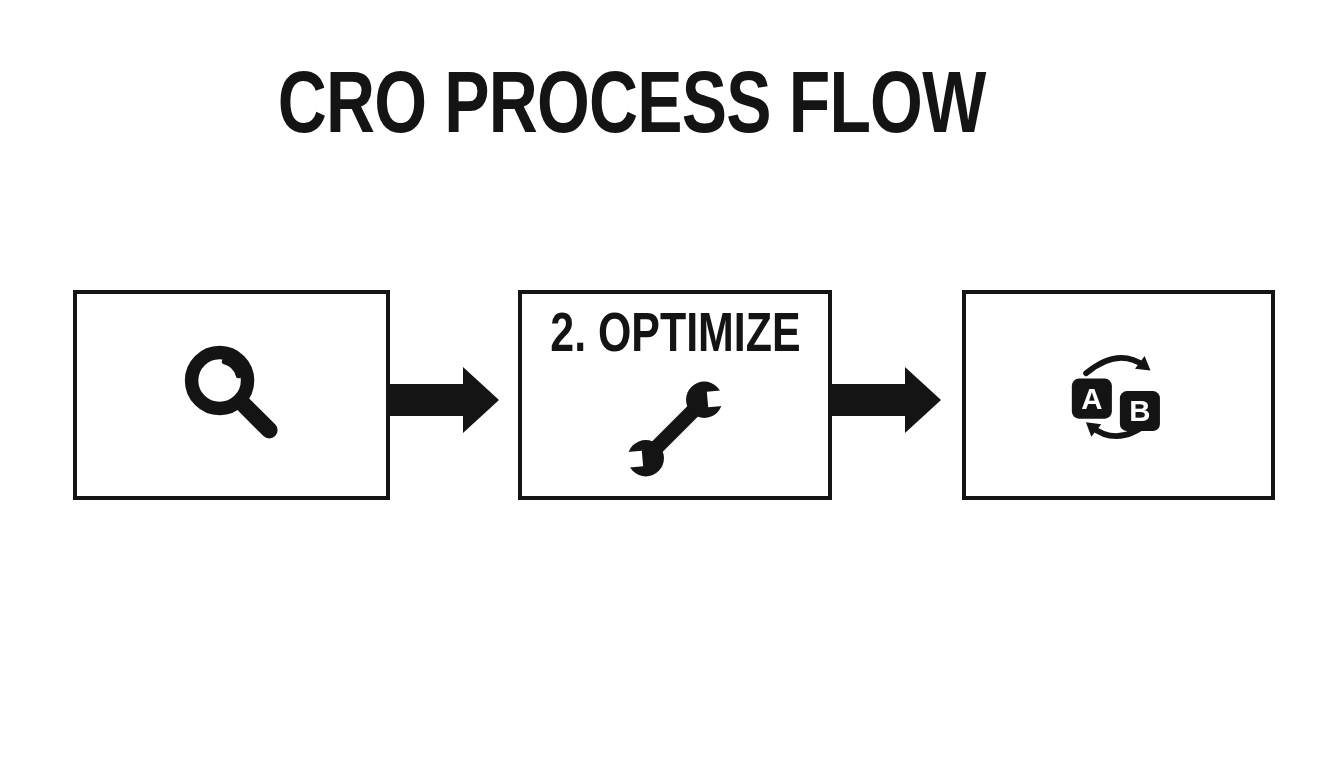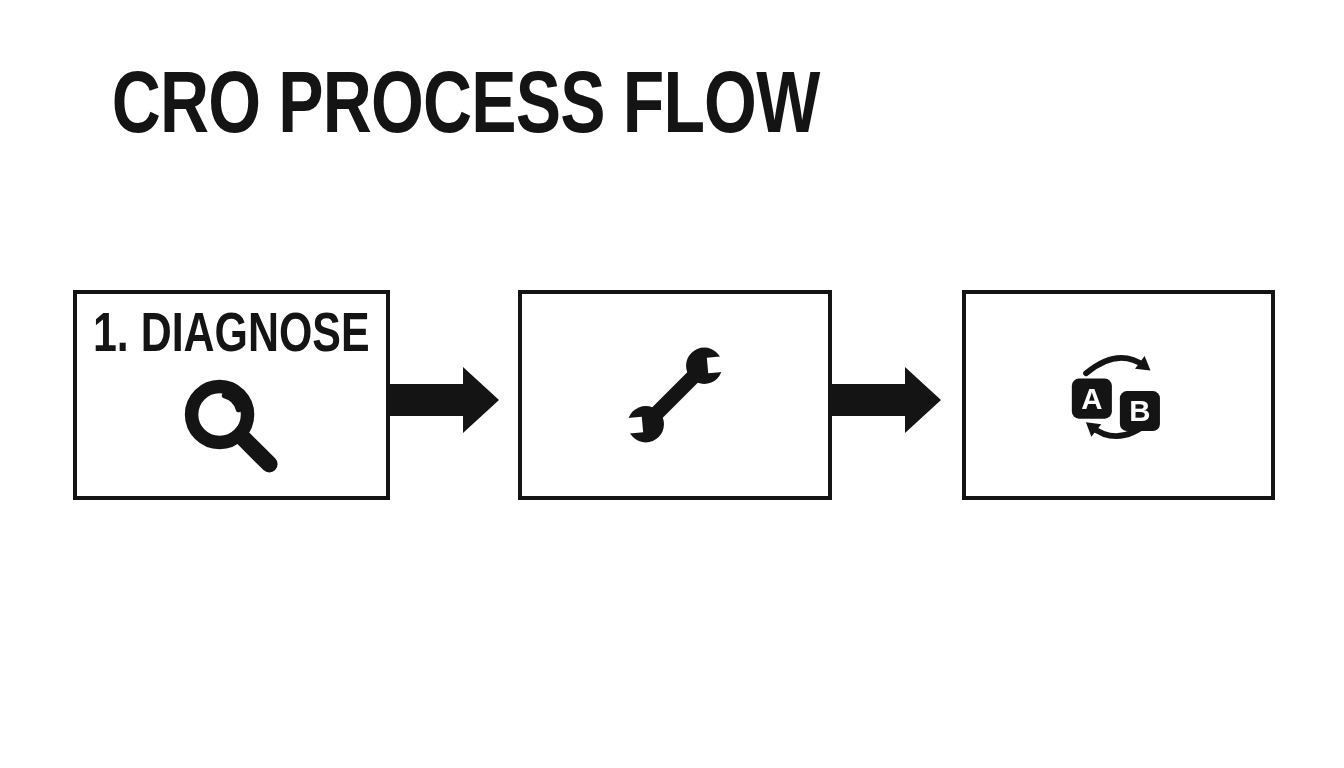--- a/index.html
+++ b/index.html
@@ -7,23 +7,23 @@
   html,body { width:1344px; height:768px; }
   body {
     background:var(--bg);
     font-family:"Liberation Sans", sans-serif;
     position:relative;
     overflow:hidden;
     color:var(--ink);
   }
   .title {
     position:absolute;
-    top:58px; left:12px;
+    top:58px; left:0;
     width:1264px;
-    text-align:left;
+    text-align:center;
     font-size:87px;
     font-weight:bold;
     line-height:1;
     letter-spacing:-1px;
     white-space:nowrap;
   }
   .condense { display:inline-block; transform:scaleX(0.78); transform-origin:50% 50%; }
   .step-box {
     position:absolute;
     top:290px;
@@ -51,37 +51,37 @@
   .flow-arrow.a2 { left:830px; }
 </style>
 </head>
 <body>
 
 <div class="title">
   <span class="condense">CRO PROCESS FLOW</span>
 </div>
 
 <div class="step-box b1">
-  <div class="step-label">
-    <span class="condense">1. DIAGNOSE</span>
-  </div>
   <div class="icon-wrap">
     <svg width="114" height="114" viewBox="0 0 110 110" aria-hidden="true">
       <circle cx="43" cy="41" r="27" fill="none" stroke="currentColor" stroke-width="13"></circle>
       <path d="M 47.9 22.6 A 19 19 0 0 1 61.4 36.1" fill="none" stroke="currentColor" stroke-width="5.5" stroke-linecap="round"></path>
       <line x1="64" y1="62" x2="91" y2="89" stroke="currentColor" stroke-width="16" stroke-linecap="round"></line>
     </svg>
   </div>
 </div>
 
 <svg class="flow-arrow a1" viewBox="0 0 112 66" aria-hidden="true">
   <polygon points="0,17 75,17 75,0 111,33 75,66 75,49 0,49" fill="currentColor"></polygon>
 </svg>
 
 <div class="step-box b2">
+  <div class="step-label">
+    <span class="condense">2. OPTIMIZE</span>
+  </div>
   <div class="icon-wrap">
     <svg width="124" height="124" viewBox="-75 -75 150 150" aria-hidden="true">
       <g transform="rotate(-45)">
         <rect x="-50" y="-9" width="100" height="18" fill="currentColor"></rect>
         <circle cx="50" cy="0" r="22" fill="currentColor"></circle>
         <g transform="translate(50,0) rotate(40)">
           <rect x="4" y="-9.5" width="36" height="19" fill="#ffffff"></rect>
         </g>
         <circle cx="-50" cy="0" r="22" fill="currentColor"></circle>
         <g transform="translate(-50,0) rotate(220)">

